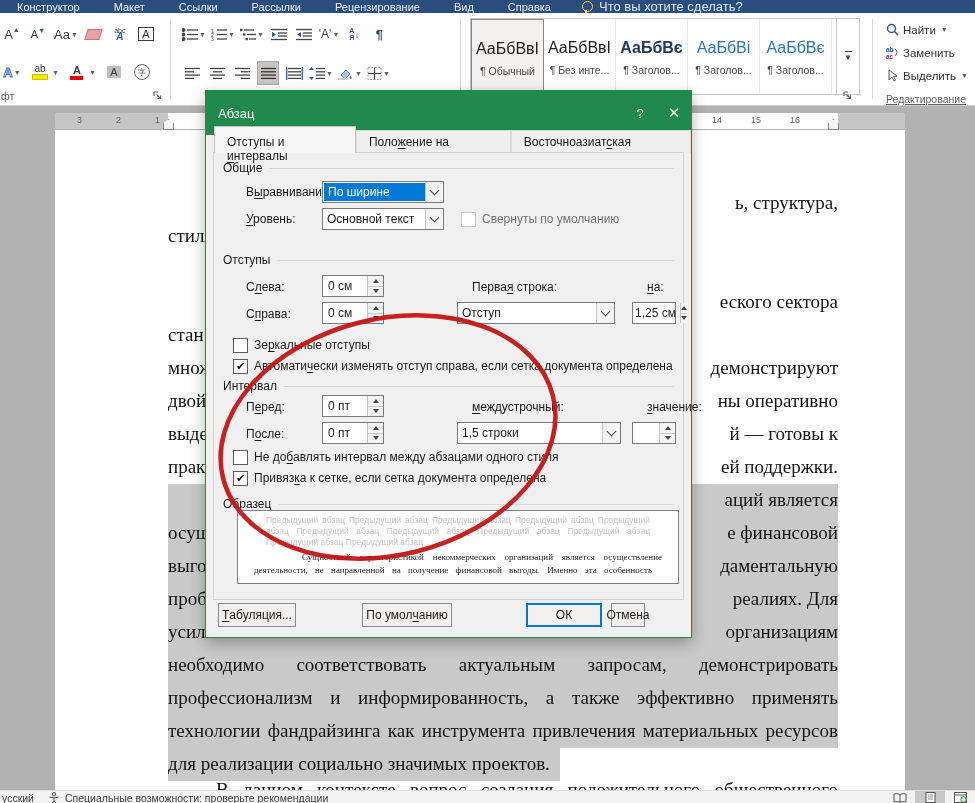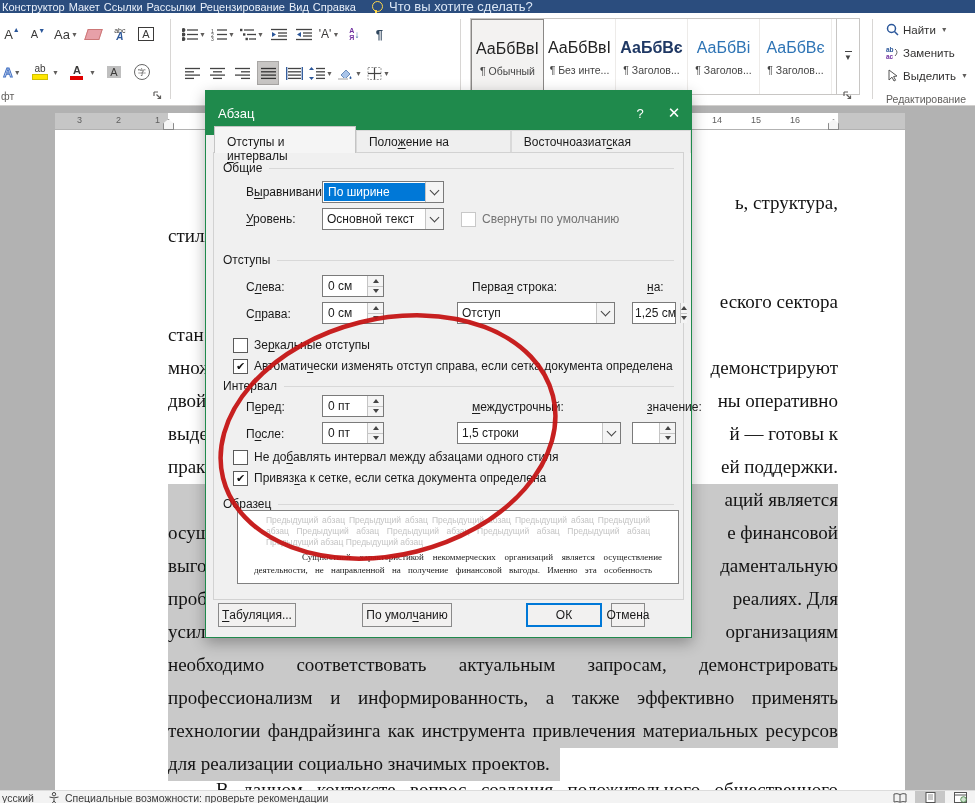--- a/index.html
+++ b/index.html
@@ -1,21 +1,21 @@
 <!DOCTYPE html>
 <html><head>
 <meta charset="utf-8">
 <style>
   html,body{margin:0;padding:0;background:#888;}
   #screen{position:relative;width:975px;height:803px;overflow:hidden;
           font-family:"Liberation Sans",sans-serif;background:#b2b2b2;}
   
   #topbar{position:absolute;left:0;top:0;width:975px;height:13px;background:#2b4d7e;
           display:flex;align-items:center;color:#eaf0fa;font-size:11px;overflow:hidden;}
-  .rtab{padding:0 2px;white-space:nowrap;}
+  .rtab{padding:0 17px;white-space:nowrap;}
   #tellme-bulb{width:9px;height:9px;border-radius:50%;border:1.3px solid #ffd84d;margin:0 6px 0 14px;position:relative;flex:none;}
   #tellme-bulb::after{content:"";position:absolute;left:2.5px;top:8px;width:2px;height:3px;background:#ffd84d;}
   #tellme-text{font-size:13px;color:#dbe6f5;white-space:nowrap;}
   
   #ribbon{position:absolute;left:0;top:13px;width:975px;height:92px;background:#fff;border-bottom:1px solid #d2d0ce;}
   .vdiv{position:absolute;top:6px;height:80px;width:1px;background:#d8d6d4;}
   .icn{display:inline-flex;align-items:center;justify-content:center;height:22px;min-width:20px;
        font-size:13px;color:#3b3a39;position:relative;}
   .chev{font-size:7px;color:#605e5c;margin-left:1px;}
   .icnrow{position:absolute;display:flex;align-items:center;gap:4px;}
@@ -371,21 +371,21 @@
           </svg>
         <span>Заменить</span>
       </div>
       <div class="edit-row">
         <svg width="13" height="13">
             <path d="M3 1 L3 11 L6 8.2 L8 12 L9.6 11.2 L7.6 7.5 L11 7 z" fill="#fff" stroke="#555" stroke-width="1"></path>
           </svg>
         <span>Выделить</span>
           <span class="chev">▼</span>
       </div>
-      <div class="grouplabel" style="left:6px;top:79px;position:relative;left:0;top:6px;">Редактирование</div>
+      <div class="grouplabel" style="left:6px;top:79px;position:relative;left:0;top:6px;text-decoration:underline;">Редактирование</div>
     </div>
   </div>
 
   <div id="page"></div>
 
   <div id="ruler">
     <div class="ruler-margin" style="left:0;width:113px;"></div>
     <div class="ruler-margin" style="left:783px;width:67px;"></div>
     <span id="ruler-nums"><span class="ruler-num" style="left: 22px;">3</span><span class="ruler-num" style="left: 61px;">2</span><span class="ruler-num" style="left: 100px;">1</span><span class="ruler-num" style="left: 657px;">14</span><span class="ruler-num" style="left: 696px;">15</span><span class="ruler-num" style="left: 735px;">16</span></span>
     <span class="ind-marker" style="left:108px;"></span>

